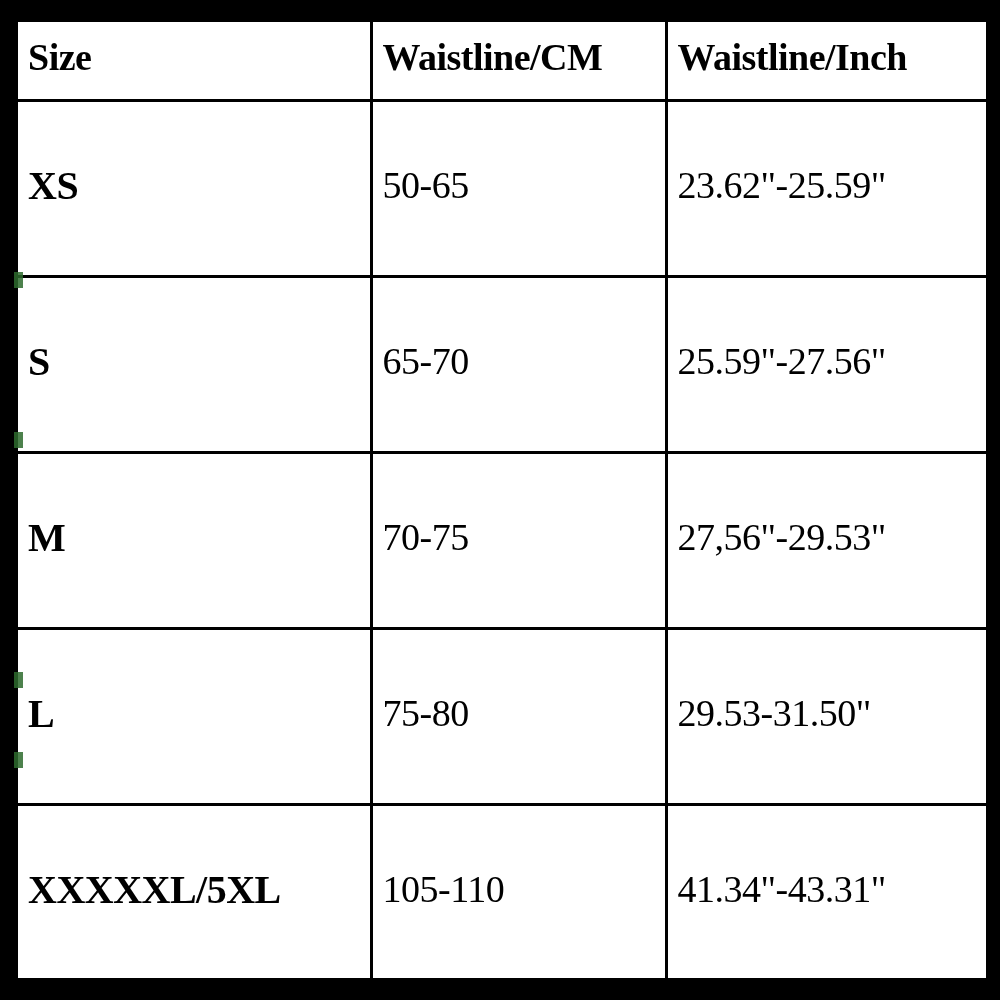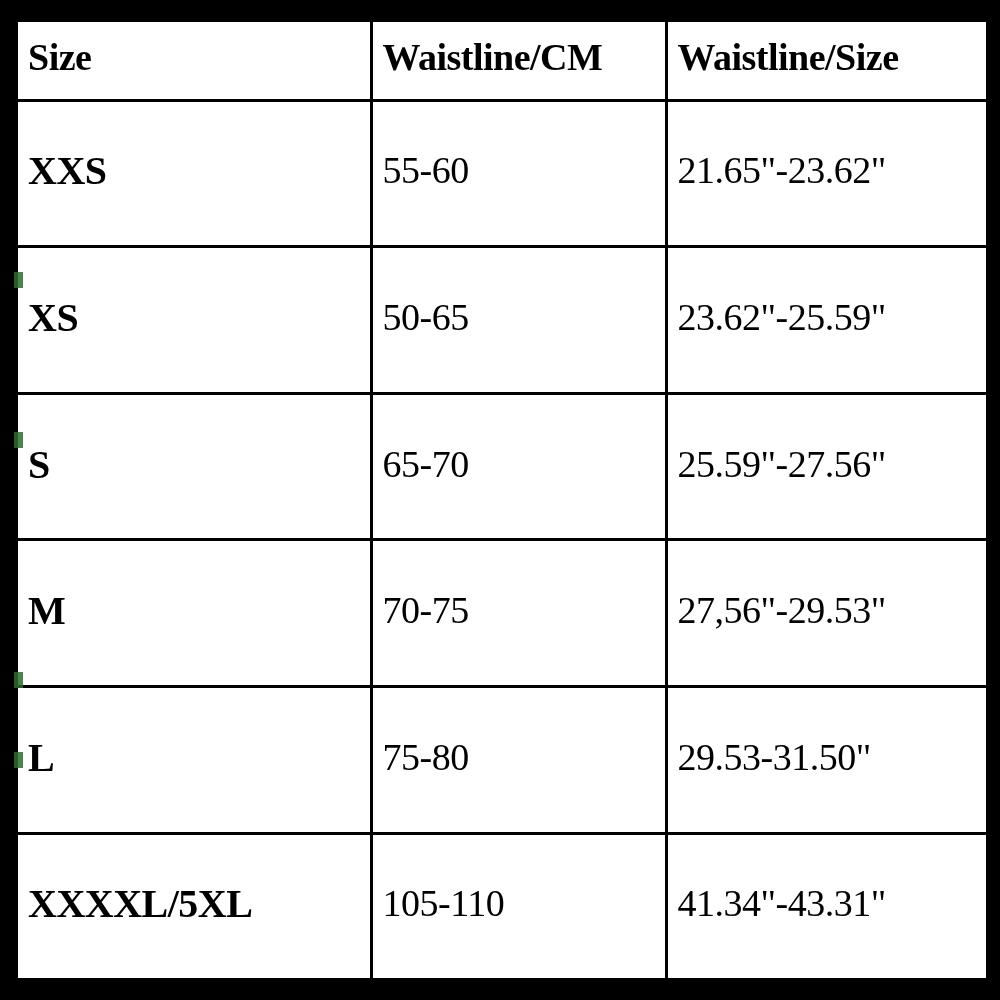--- a/index.html
+++ b/index.html
@@ -98,29 +98,24 @@
     <table class="size-table">
       <colgroup>
         <col class="c1">
           <col class="c2">
           <col class="c3">
       </colgroup>
       <thead>
         <tr>
           <th class="hdr">Size</th>
           <th class="hdr">Waistline/CM</th>
-          <th class="hdr">Waistline/Size</th>
+          <th class="hdr">Waistline/Inch</th>
         </tr>
       </thead>
       <tbody>
-        <tr>
-          <td class="size-cell">XXS</td>
-          <td class="val-cell">55-60</td>
-          <td class="val-cell">21.65"-23.62"</td>
-        </tr>
         <tr>
           <td class="size-cell">XS</td>
           <td class="val-cell">50-65</td>
           <td class="val-cell">23.62"-25.59"</td>
         </tr>
         <tr>
           <td class="size-cell">S</td>
           <td class="val-cell">65-70</td>
           <td class="val-cell">25.59"-27.56"</td>
         </tr>
@@ -128,20 +123,20 @@
           <td class="size-cell">M</td>
           <td class="val-cell">70-75</td>
           <td class="val-cell">27,56"-29.53"</td>
         </tr>
         <tr>
           <td class="size-cell">L</td>
           <td class="val-cell">75-80</td>
           <td class="val-cell">29.53-31.50"</td>
         </tr>
         <tr>
-          <td class="size-cell">XXXXL/5XL</td>
+          <td class="size-cell">XXXXXL/5XL</td>
           <td class="val-cell">105-110</td>
           <td class="val-cell">41.34"-43.31"</td>
         </tr>
       </tbody>
     </table>
   </div>
 </div>
 
 </body></html>

